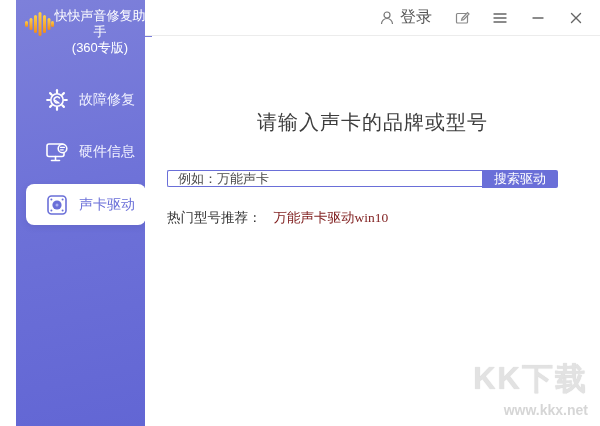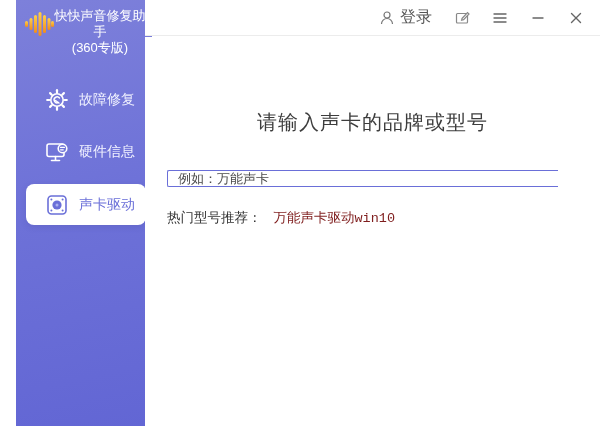--- a/index.html
+++ b/index.html
@@ -102,21 +102,21 @@
     background: #6a6fd8;
     color: #fff;
     border: none;
     border-radius: 0 2px 2px 0;
     font-size: 13px;
     cursor: pointer;
     font-family: "Liberation Sans", "DejaVu Sans", sans-serif;
   }
   .recommend-row {
     margin: 16px 0 0 22px;
-    font-family: Liberation Mono, monospace;
+    font-family: Liberation Serif, serif;
     font-size: 13.5px; color: #333;
     display: flex; align-items: center;
   }
   .recommend-row a {
     color: #7f1d1d; text-decoration: none;
     margin-left: 12px; cursor: pointer;
   }
   
   .watermark {
     position: absolute; right: 12px; bottom: 8px;
@@ -259,22 +259,27 @@
         </svg>
       </div>
     </div>
   </div>
 
   <div class="content">
     <div class="heading">请输入声卡的品牌或型号</div>
 
     <div class="search-row">
       <input class="search-input" type="text" placeholder="例如：万能声卡" style="">
+      <button class="search-btn">搜索驱动</button>
     </div>
 
     <div class="recommend-row">
       <span>热门型号推荐：</span>
       <a>万能声卡驱动win10</a>
     </div>
 
+    <div class="watermark">
+      <div class="wm-title">KK下载</div>
+      <div class="wm-url">www.kkx.net</div>
+    </div>
   </div>
 
 </div>
 
 </body></html>

